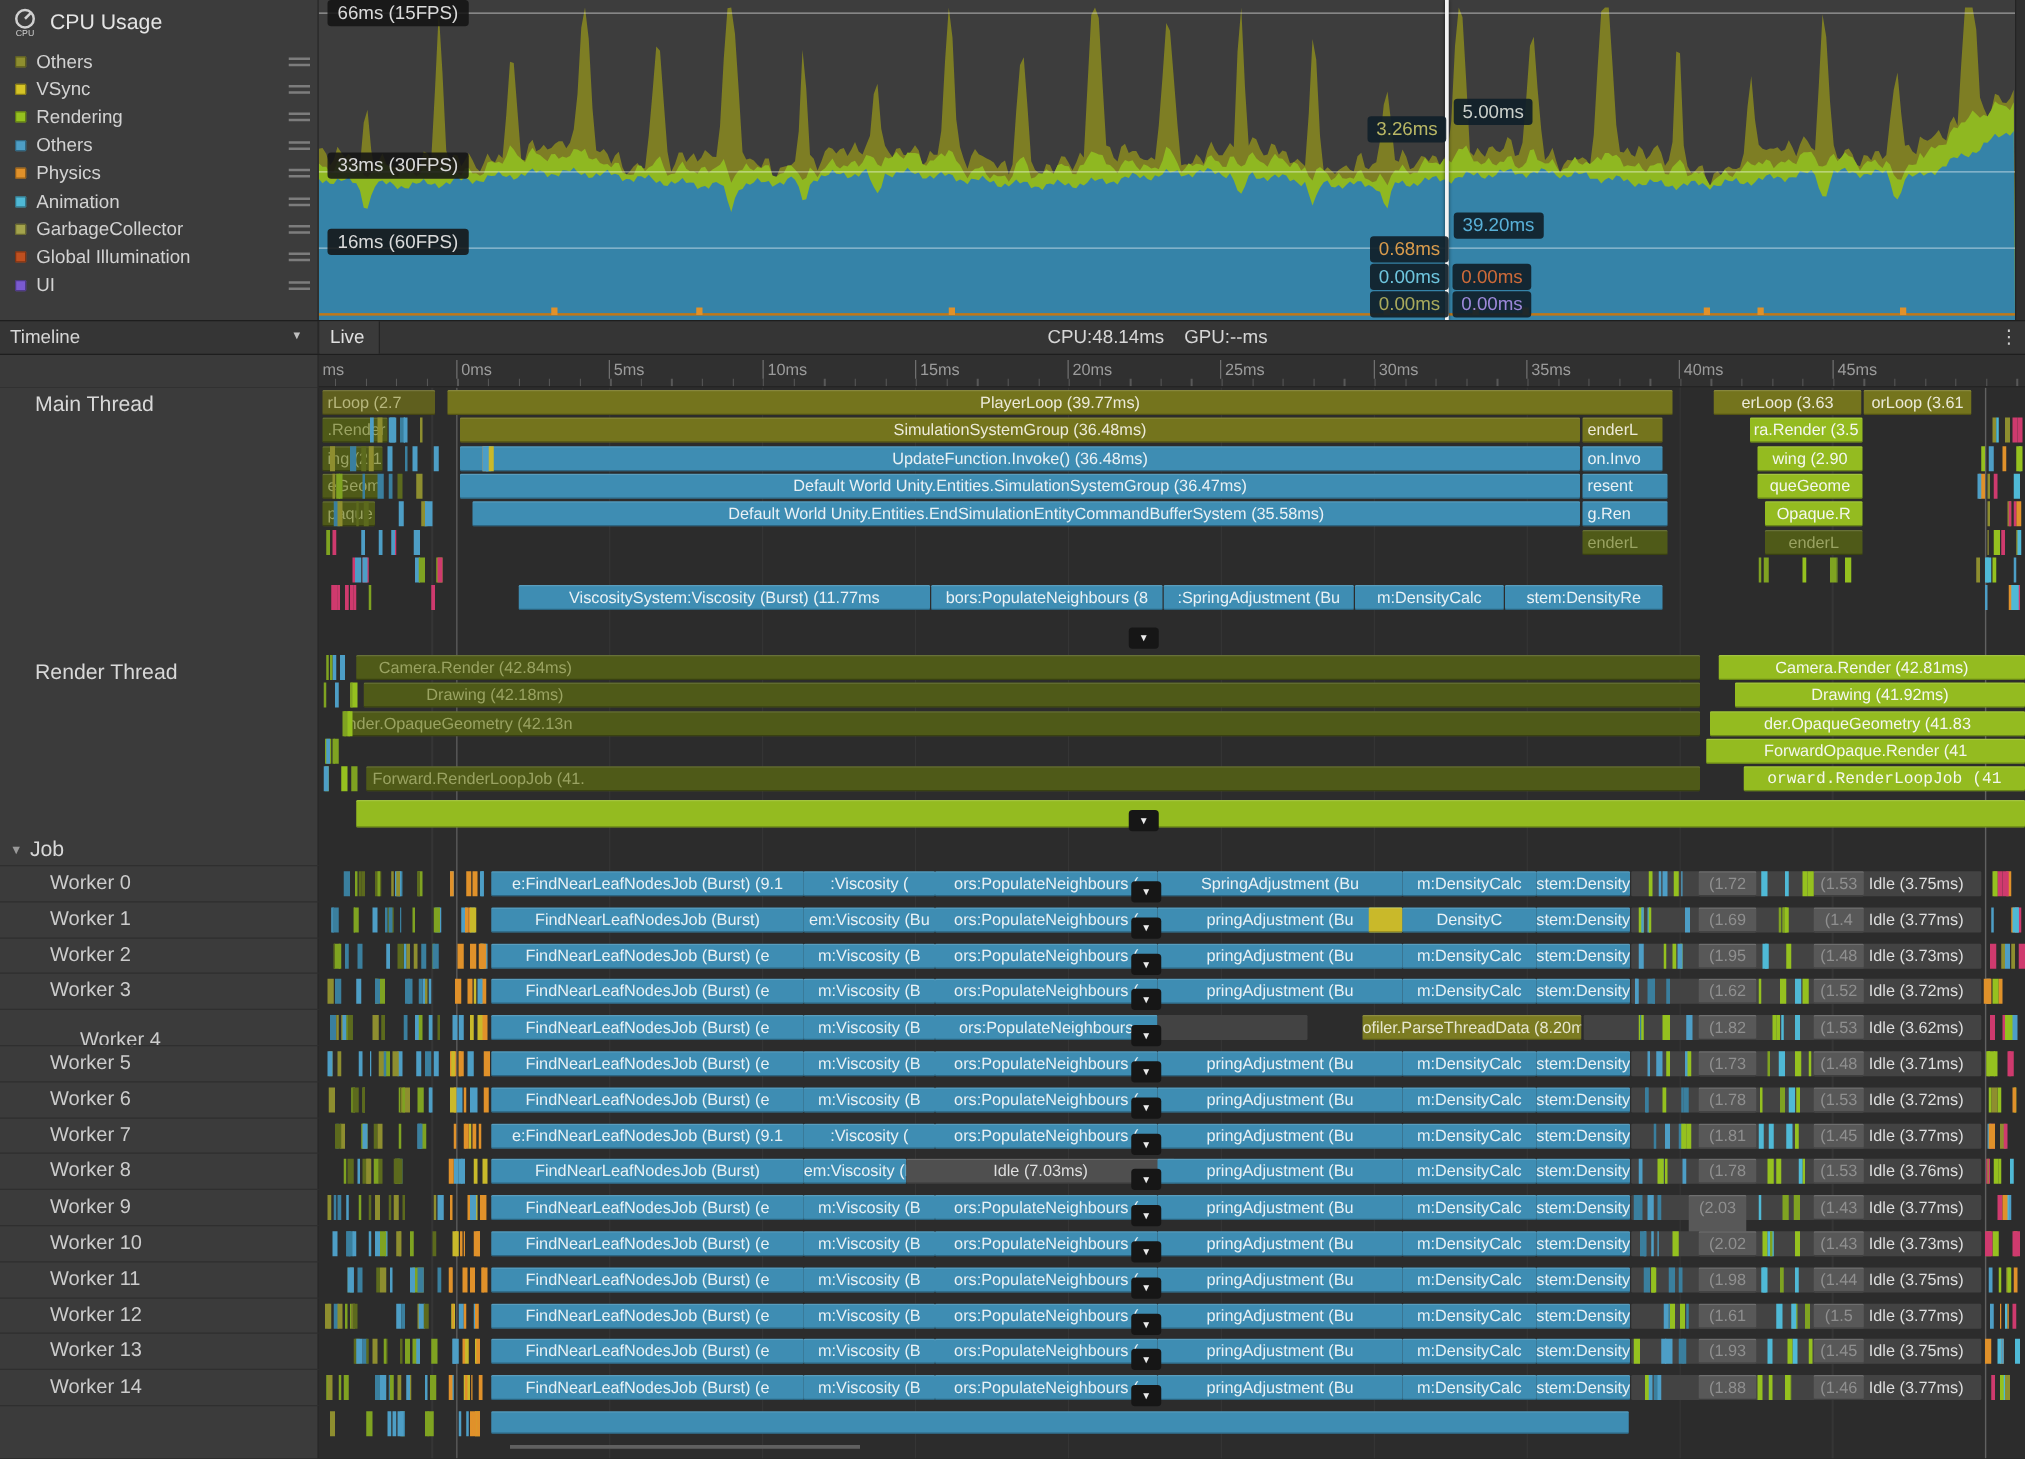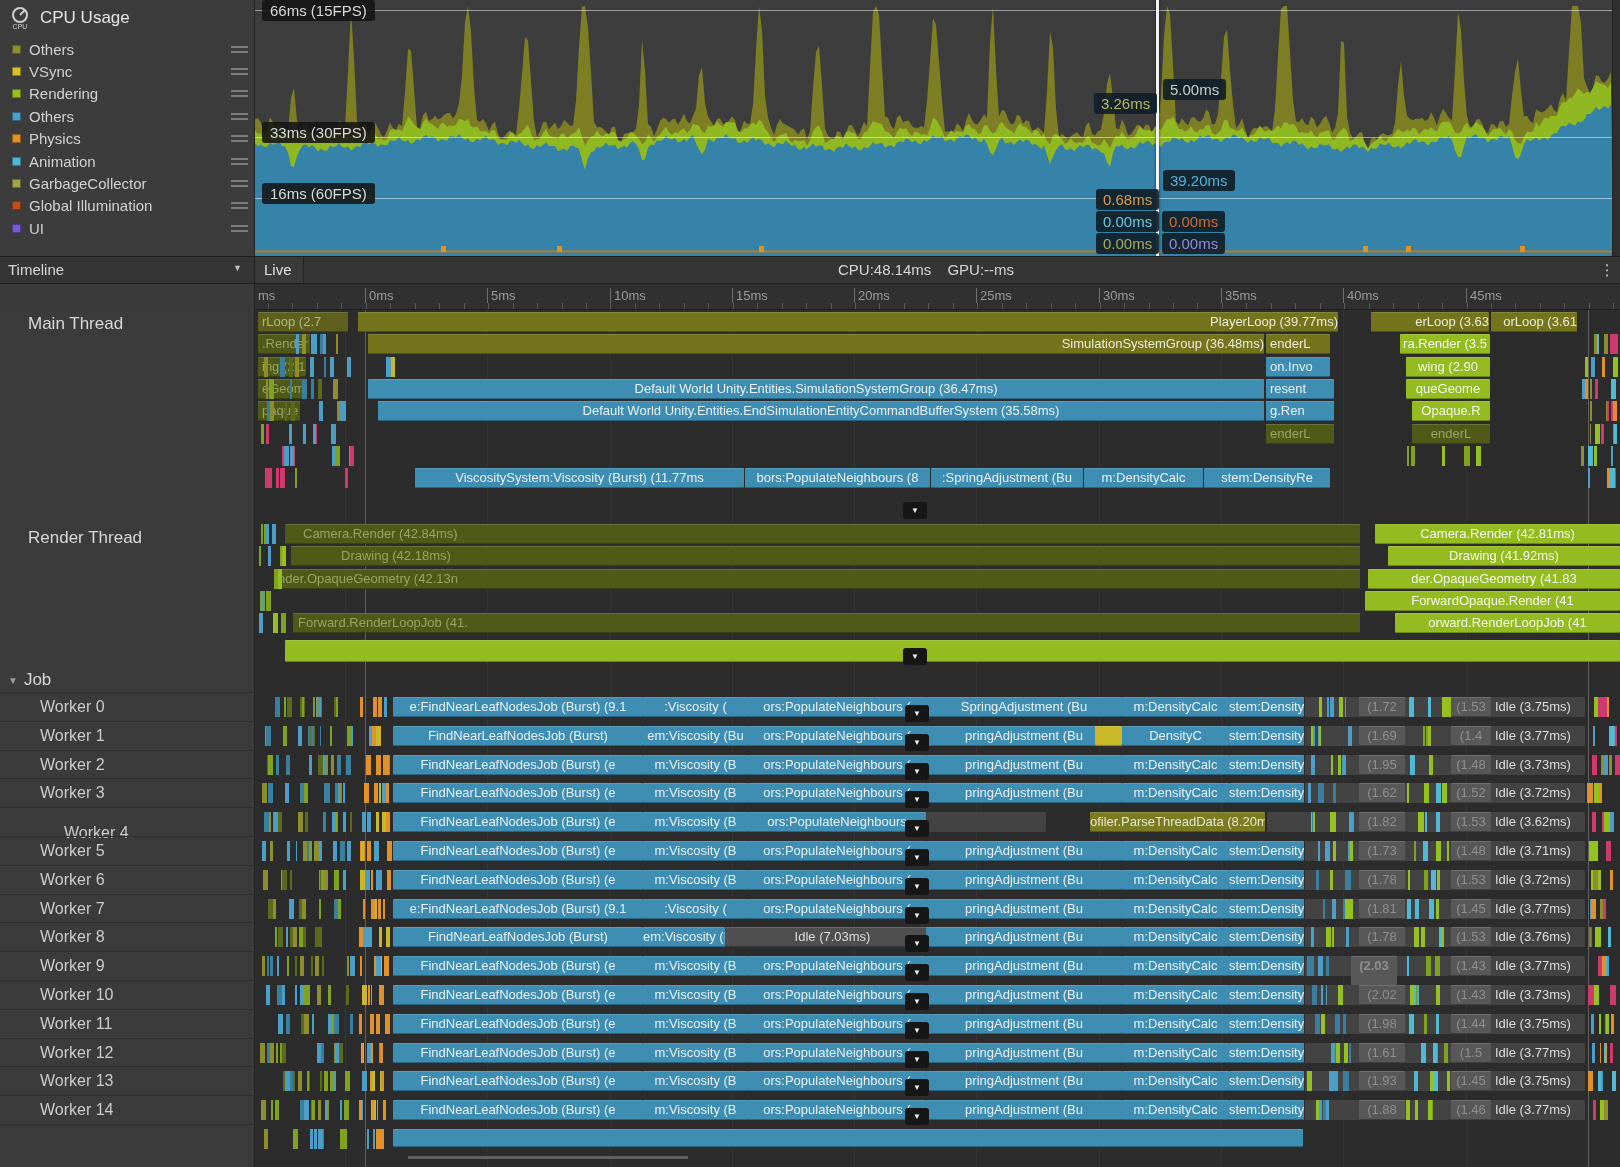--- a/index.html
+++ b/index.html
@@ -40,21 +40,21 @@
   #jobRow{position:absolute;left:8px;font-size:17px;color:#d8d8d8;display:flex;align-items:center;gap:6px;}
   #jobRow .tri{font-size:10px;color:#9a9a9a;}
   .workerLabel{position:absolute;left:40px;height:28px;line-height:28px;font-size:16px;color:#cccccc;white-space:nowrap;}
   .sideSep{position:absolute;left:0;width:255px;height:1px;background:#2f2f2f;}
   #track{position:absolute;left:255px;top:0;width:1365px;height:857px;overflow:hidden;
      background-image:repeating-linear-gradient(90deg,rgba(255,255,255,.045) 0 1px,transparent 1px 122.3px);
      background-position:110px 0;}
   .majline{position:absolute;top:0;width:1px;height:857px;background:rgba(255,255,255,.22);z-index:1;}
   .seg{position:absolute;font-size:13px;color:#e9f1f5;text-align:center;overflow:hidden;white-space:nowrap;border-radius:1px;z-index:2;
        box-shadow:inset 0 1px 0 rgba(255,255,255,.14),inset 0 -1px 0 rgba(0,0,0,.28);}
-  .c-olive{background:#74741d;color:#ecead9;text-align:right;}
+  .c-olive{background:#74741d;color:#ecead9;}
   .c-oliveDim{background:#5f5f1e;color:#b7b77d;}
   .c-blue{background:#3e8db3;}
   .c-grey{background:#5a5a5a;color:#e3e3e3;}
   .c-greenDim{background:#4f5a18;color:#9aa362;}
   .c-greenBright{background:#94bb20;color:#f4f7ee;}
   .c-parse{background:#7b7b22;color:#e6e6cf;}
   .c-idleGrey{background:#4f4f4f;color:#dedede;}
   .c-greybg{background:#434343;box-shadow:none;}
   .c-vbox{background:#585858;color:#8f8f8f;}
   .c-yellow{background:#c9b92a;}
@@ -191,20 +191,21 @@
         <div class="stripe" style="left: 67.9px; top: 24.3px; width: 1.6px; height: 20px; background: rgb(77, 158, 198);"></div>
         <div class="stripe" style="left: 56px; top: 24.3px; width: 5.5px; height: 20px; background: rgb(77, 158, 198);"></div>
         <div class="stripe" style="left: 56.9px; top: 24.3px; width: 4px; height: 20px; background: rgb(77, 158, 198);"></div>
         <div class="stripe" style="left: 40.8px; top: 24.3px; width: 2.8px; height: 20px; background: rgb(77, 158, 198);"></div>
         <div class="stripe" style="left: 1358.9px; top: 24.3px; width: 3.8px; height: 20px; background: rgb(207, 58, 110);"></div>
         <div class="stripe" style="left: 1354.7px; top: 24.3px; width: 4.7px; height: 20px; background: rgb(207, 58, 110);"></div>
         <div class="stripe" style="left: 1348.9px; top: 24.3px; width: 4.1px; height: 20px; background: rgb(142, 142, 47);"></div>
         <div class="stripe" style="left: 1339px; top: 24.3px; width: 3.1px; height: 20px; background: rgb(142, 142, 47);"></div>
         <div class="stripe" style="left: 1342.1px; top: 24.3px; width: 1.9px; height: 20px; background: rgb(79, 185, 214);"></div>
         <div class="seg c-greenDim" style="left: 3px; top: 46.6px; width: 48px; height: 20px; line-height: 20px; text-align: left; padding-left: 4px; box-sizing: border-box;">ing (2.1</div>
+        <div class="seg c-blue" style="left: 113px; top: 46.6px; width: 896px; height: 20px; line-height: 20px;">UpdateFunction.Invoke() (36.48ms)</div>
         <div class="seg c-blue" style="left: 1011px; top: 46.6px; width: 64px; height: 20px; line-height: 20px; text-align: left; padding-left: 4px; box-sizing: border-box;">on.Invo</div>
         <div class="seg c-greenBright" style="left: 1151px; top: 46.6px; width: 84px; height: 20px; line-height: 20px;">wing (2.90</div>
         <div class="stripe" style="left: 40.3px; top: 46.6px; width: 3.5px; height: 20px; background: rgb(142, 142, 47);"></div>
         <div class="stripe" style="left: 91.7px; top: 46.6px; width: 4.1px; height: 20px; background: rgb(77, 158, 198);"></div>
         <div class="stripe" style="left: 34.1px; top: 46.6px; width: 3.5px; height: 20px; background: rgb(92, 106, 29);"></div>
         <div class="stripe" style="left: 75.4px; top: 46.6px; width: 3.5px; height: 20px; background: rgb(77, 158, 198);"></div>
         <div class="stripe" style="left: 55.1px; top: 46.6px; width: 4.2px; height: 20px; background: rgb(77, 158, 198);"></div>
         <div class="stripe" style="left: 24.7px; top: 46.6px; width: 5.5px; height: 20px; background: rgb(58, 127, 158);"></div>
         <div class="stripe" style="left: 9.4px; top: 46.6px; width: 4.1px; height: 20px; background: rgb(142, 142, 47);"></div>
         <div class="stripe" style="left: 68.6px; top: 46.6px; width: 2.3px; height: 20px; background: rgb(58, 127, 158);"></div>
@@ -322,21 +323,21 @@
         <div class="stripe" style="left: 19.2px; top: 258.6px; width: 5.3px; height: 20px; background: rgb(127, 163, 33);"></div>
         <div class="stripe" style="left: 20px; top: 258.6px; width: 2px; height: 20px; background: rgb(127, 163, 33);"></div>
         <div class="stripe" style="left: 22.6px; top: 258.6px; width: 4.4px; height: 20px; background: rgb(149, 193, 31);"></div>
         <div class="stripe" style="left: 23.7px; top: 258.6px; width: 1.7px; height: 20px; background: rgb(149, 193, 31);"></div>
         <div class="seg c-greenBright" style="left: 1110px; top: 280.9px; width: 255px; height: 20px; line-height: 20px;">ForwardOpaque.Render (41</div>
         <div class="stripe" style="left: 11.9px; top: 280.9px; width: 4.4px; height: 20px; background: rgb(127, 163, 33);"></div>
         <div class="stripe" style="left: 4.7px; top: 280.9px; width: 4.9px; height: 20px; background: rgb(127, 163, 33);"></div>
         <div class="stripe" style="left: 10.9px; top: 280.9px; width: 2.1px; height: 20px; background: rgb(127, 163, 33);"></div>
         <div class="stripe" style="left: 6.3px; top: 280.9px; width: 3px; height: 20px; background: rgb(77, 158, 198);"></div>
         <div class="seg c-greenDim" style="left: 38px; top: 303.2px; width: 1067px; height: 20px; line-height: 20px; text-align: left; padding-left: 5px; box-sizing: border-box;">Forward.RenderLoopJob (41.</div>
-        <div class="seg c-greenBright" style="left: 1140px; top: 303.2px; width: 225px; height: 20px; line-height: 20px;">orward.RenderLoopJob (41</div>
+        <div class="seg c-greenBright" style="left: 1140px; top: 303.2px; width: 225px; height: 20px; line-height: 20px; font-family: Liberation Mono, monospace;">orward.RenderLoopJob (41</div>
         <div class="stripe" style="left: 4.5px; top: 303.2px; width: 3.4px; height: 20px; background: rgb(127, 163, 33);"></div>
         <div class="stripe" style="left: 17.8px; top: 303.2px; width: 4.9px; height: 20px; background: rgb(149, 193, 31);"></div>
         <div class="stripe" style="left: 3.9px; top: 303.2px; width: 3.9px; height: 20px; background: rgb(77, 158, 198);"></div>
         <div class="stripe" style="left: 25.7px; top: 303.2px; width: 5.4px; height: 20px; background: rgb(127, 163, 33);"></div>
         <div class="seg c-greenBright" style="left: 30px; top: 329.5px; width: 1335px; height: 22px; line-height: 22px;"></div>
         <div class="vmark" style="left: 648px; top: 338px;">▼</div>
         <div class="stripe" style="left: 64.4px; top: 387px; width: 3px; height: 20px; background: rgb(58, 127, 158);"></div>
         <div class="stripe" style="left: 34.1px; top: 387px; width: 3.1px; height: 20px; background: rgb(92, 106, 29);"></div>
         <div class="stripe" style="left: 78.6px; top: 387px; width: 4.3px; height: 20px; background: rgb(127, 163, 33);"></div>
         <div class="stripe" style="left: 60.9px; top: 387px; width: 4.7px; height: 20px; background: rgb(77, 158, 198);"></div>
@@ -760,21 +761,21 @@
         <div class="seg c-greybg" style="left: 1050px; top: 646.2px; width: 280px; height: 20px; line-height: 20px;"></div>
         <div class="stripe" style="left: 1055.4px; top: 646.2px; width: 2.4px; height: 20px; background: rgb(58, 127, 158);"></div>
         <div class="stripe" style="left: 1054.9px; top: 646.2px; width: 4.1px; height: 20px; background: rgb(58, 127, 158);"></div>
         <div class="stripe" style="left: 1052.4px; top: 646.2px; width: 5.3px; height: 20px; background: rgb(58, 127, 158);"></div>
         <div class="stripe" style="left: 1063.3px; top: 646.2px; width: 4.7px; height: 20px; background: rgb(77, 158, 198);"></div>
         <div class="stripe" style="left: 1070.9px; top: 646.2px; width: 3.2px; height: 20px; background: rgb(58, 127, 158);"></div>
         <div class="stripe" style="left: 1170.7px; top: 646.2px; width: 4.9px; height: 20px; background: rgb(127, 163, 33);"></div>
         <div class="stripe" style="left: 1182.7px; top: 646.2px; width: 2.2px; height: 20px; background: rgb(149, 193, 31);"></div>
         <div class="stripe" style="left: 1180.1px; top: 646.2px; width: 4.8px; height: 20px; background: rgb(127, 163, 33);"></div>
         <div class="stripe" style="left: 1151.8px; top: 646.2px; width: 2.1px; height: 20px; background: rgb(79, 185, 214);"></div>
-        <div class="seg c-vbox" style="left: 1096px; top: 646.2px; width: 46px; height: 36px; line-height: 20px; font-weight: bold;">(2.03</div>
+        <div class="seg c-vbox" style="left: 1096px; top: 646.2px; width: 46px; height: 36px; line-height: 20px;">(2.03</div>
         <div class="seg c-vbox" style="left: 1196px; top: 646.2px; width: 40px; height: 20px; line-height: 20px;">(1.43</div>
         <div class="idleLabel" style="left: 1240px; top: 646.2px; width: 100px; height: 20px; line-height: 20px;">Idle (3.77ms)</div>
         <div class="stripe" style="left: 1350.5px; top: 646.2px; width: 1.9px; height: 20px; background: rgb(142, 142, 47);"></div>
         <div class="stripe" style="left: 1343px; top: 646.2px; width: 3.7px; height: 20px; background: rgb(207, 58, 110);"></div>
         <div class="stripe" style="left: 1351.1px; top: 646.2px; width: 3.1px; height: 20px; background: rgb(77, 158, 198);"></div>
         <div class="stripe" style="left: 1347.5px; top: 646.2px; width: 4.5px; height: 20px; background: rgb(79, 185, 214);"></div>
         <div class="stripe" style="left: 1347px; top: 646.2px; width: 3.5px; height: 20px; background: rgb(224, 145, 42);"></div>
         <div class="vmark" style="left: 650px; top: 654.2px;">▼</div>
         <div class="stripe" style="left: 61.7px; top: 675px; width: 4.8px; height: 20px; background: rgb(142, 142, 47);"></div>
         <div class="stripe" style="left: 72.6px; top: 675px; width: 3.7px; height: 20px; background: rgb(127, 163, 33);"></div>

